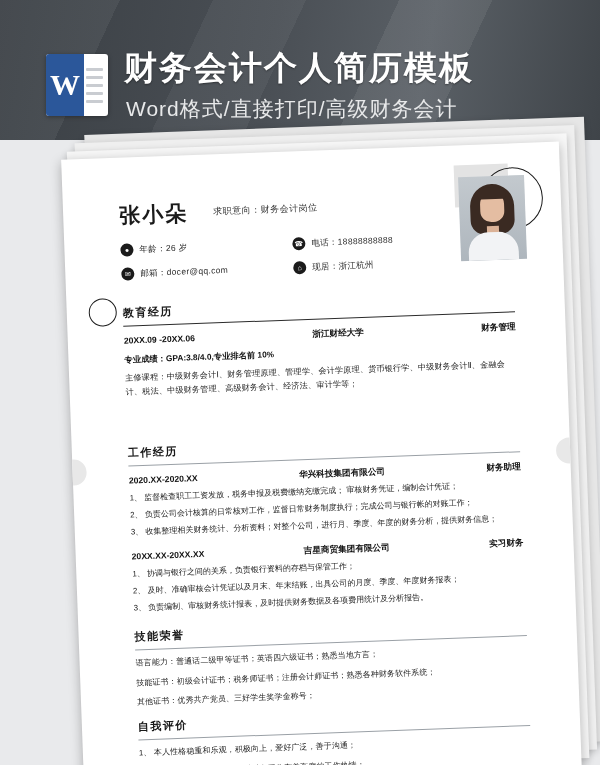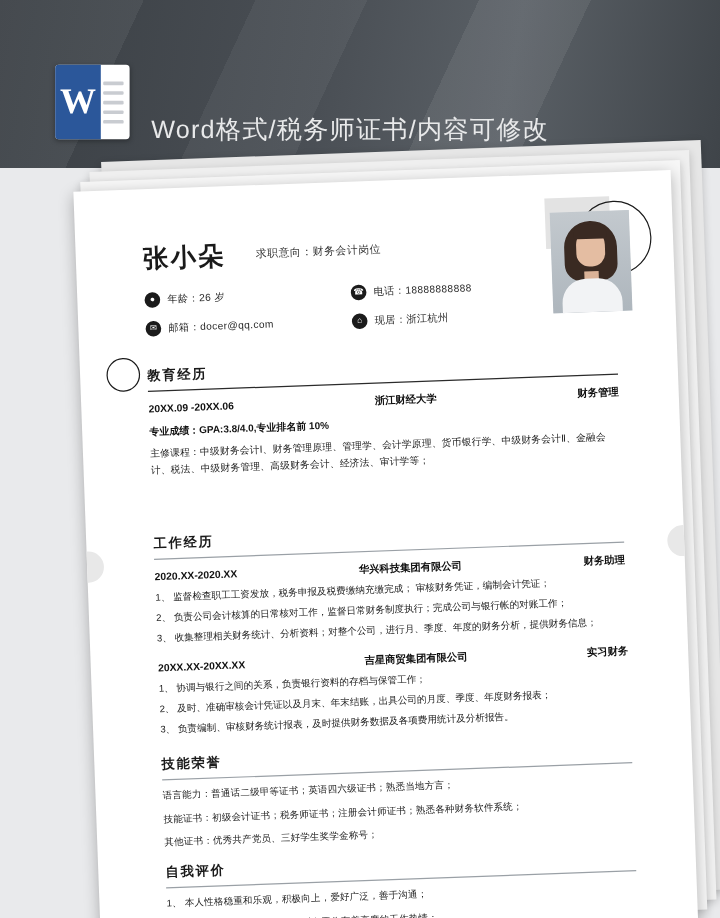--- a/index.html
+++ b/index.html
@@ -193,21 +193,22 @@
     <div class="word-logo">
       <div class="blue">W</div>
       <div class="lines">
           <i></i>
           <i></i>
           <i></i>
           <i></i>
           <i></i>
         </div>
     </div>
-    <div class="banner-sub">Word格式/税务师证书/内容可修改</div>
+    <div class="banner-title">财务会计个人简历模板</div>
+    <div class="banner-sub">Word格式/直接打印/高级财务会计</div>
   </div>
 
   <div class="stack">
     <div class="sheet-back sheet-b1"></div>
     <div class="sheet-back sheet-b2"></div>
     <div class="sheet-back sheet-b3"></div>
 
     <div class="page">
 
       <div class="gray-block"></div>

